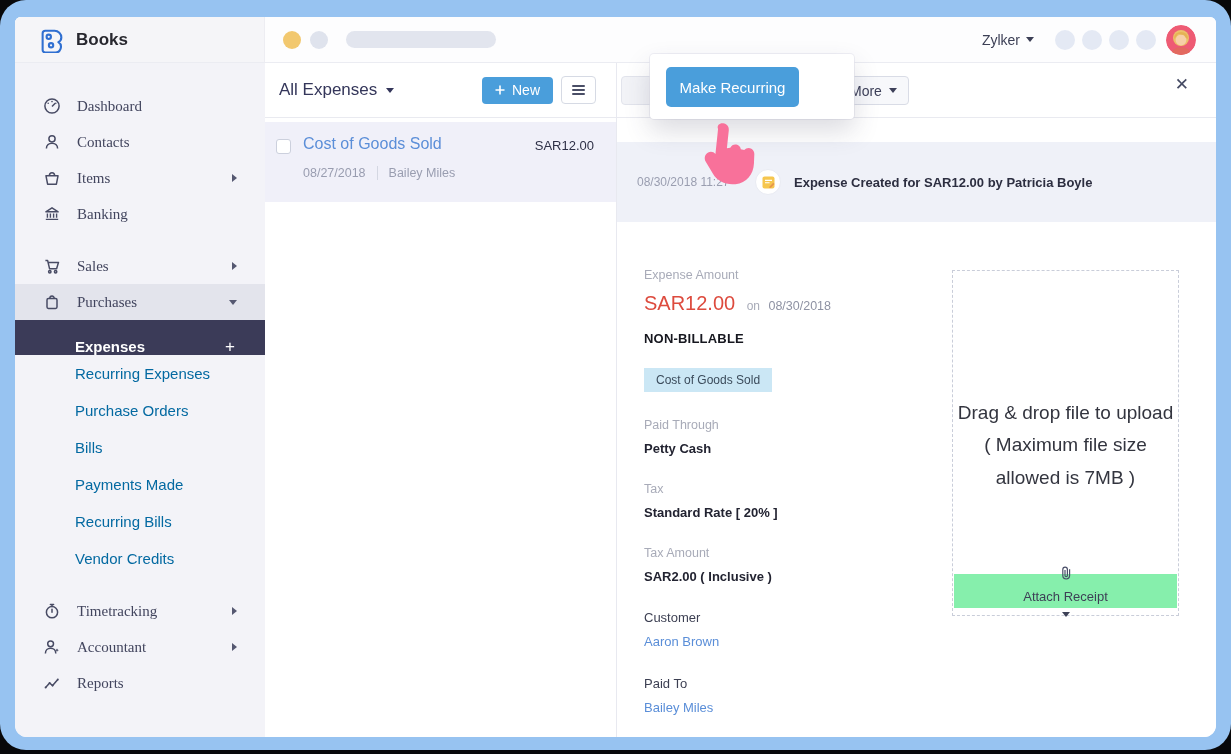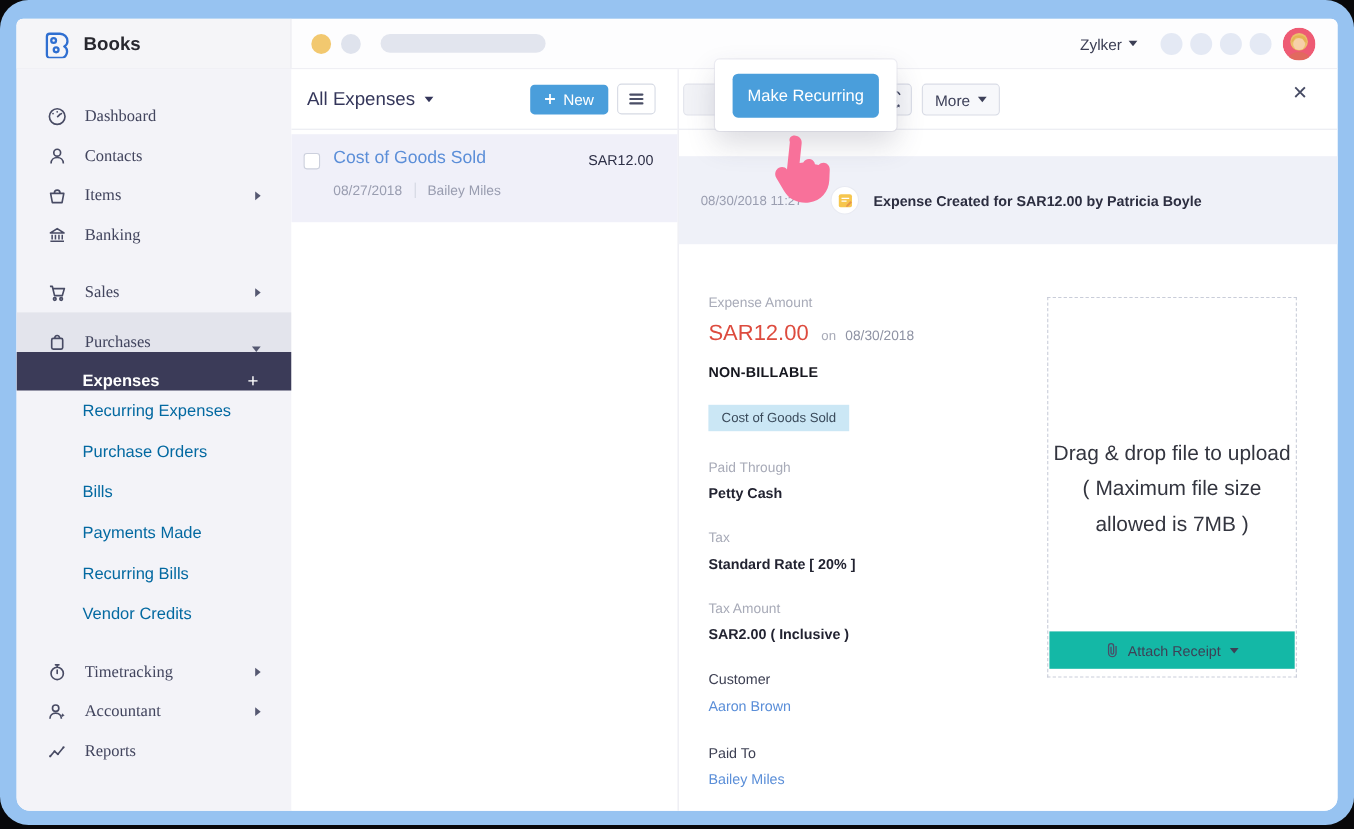--- a/index.html
+++ b/index.html
@@ -20,21 +20,21 @@
   .org{font-size:14px;color:#3c3f55;display:flex;align-items:center;gap:6px;margin-right:14px;cursor:pointer;}
   .tb-circ{width:20px;height:20px;border-radius:50%;background:#e4e9f4;margin-left:7px;}
   .avatar{width:30px;height:30px;border-radius:50%;margin-left:10px;overflow:hidden;flex:none;}
 
   .caret{width:0;height:0;border-left:4px solid transparent;border-right:4px solid transparent;border-top:5px solid #3c3f55;display:inline-block;}
 
   
   .main{display:flex;height:675px;}
   .sidebar{width:250px;flex:none;background:#f3f3f8;padding-top:25px;box-sizing:border-box;}
   .nav-item{height:36px;display:flex;align-items:center;padding:0 28px 0 27px;color:#42455e;font-size:15px;cursor:pointer;}
-  .nav-item.highlight{background:#e3e4ec;align-items:flex-end;}
+  .nav-item.highlight{background:#e3e4ec;}
   .gap-top{margin-top:16px;}
   .nav-icon{width:19px;display:flex;justify-content:center;}
   .nav-label{margin-left:16px;font-family:Liberation Serif, serif;}
   .chev-right{margin-left:auto;width:0;height:0;border-left:5px solid #555871;border-top:4px solid transparent;border-bottom:4px solid transparent;}
   .nav-caret-down{margin-left:auto;width:0;height:0;border-top:5px solid #555871;border-left:4px solid transparent;border-right:4px solid transparent;}
   .nav-selected{height:35px;background:#3b3b58;color:#fff;display:flex;align-items:flex-end;padding:0 30px 0 60px;font-size:15px;font-weight:700;cursor:pointer;}
   .plus-right{margin-left:auto;font-weight:400;font-size:17px;line-height:1;}
   .subnav{height:37px;display:flex;align-items:center;padding-left:60px;font-size:15px;color:#0369a1;cursor:pointer;}
 
   
@@ -79,25 +79,25 @@
   .a-date{font-size:12.5px;color:#8e92a3;margin-left:4px;}
   .billable{margin-top:16px;font-size:13px;font-weight:700;color:#16171f;letter-spacing:.2px;}
   .tag{margin-top:22px;display:inline-block;background:#cbe7f5;color:#3b4b5b;font-size:12px;padding:5px 12px;}
   .f-group{margin-top:26px;}
   .f-value{margin-top:9px;font-size:13px;font-weight:700;color:#222331;}
   .f-label-dark{font-size:13px;color:#3c3f52;display:block;}
   .f-link{margin-top:9px;font-size:13px;color:#5a8ed8;cursor:pointer;display:inline-block;}
 
   .upload-box{position:absolute;left:335px;top:28px;width:227px;height:346px;border:1px dashed #c9cdd9;box-sizing:border-box;}
   .upload-text{position:absolute;top:126px;left:0;right:0;text-align:center;font-size:19px;color:#33353f;line-height:1.7;}
-  .attach-bar{position:absolute;left:1px;right:1px;bottom:7px;height:34px;background:#14b8a6;display:flex;align-items:center;justify-content:center;gap:8px;font-size:13px;color:#3d4156;cursor:pointer;}
+  .attach-bar{position:absolute;left:1px;right:1px;bottom:7px;height:34px;background:#86efac;display:flex;align-items:center;justify-content:center;gap:8px;font-size:13px;color:#3d4156;cursor:pointer;flex-direction:column;}
   .attach-bar .caret{border-top-color:#3d4156;}
 
   
-  .popup{position:absolute;left:385px;top:-9px;width:165px;height:65px;background:#fff;border-radius:4px;box-shadow:0 12px 26px rgba(59,59,88,.18),0 0 0 1px rgba(232,232,240,.65);z-index:35;}
+  .popup{position:absolute;left:385px;top:-9px;width:165px;height:65px;background:#fff;border-radius:4px;box-shadow:0 12px 26px rgba(59,59,88,.18),0 0 0 1px rgba(232,232,240,.65);z-index:35;padding-left:39px;}
   .popup-btn{position:absolute;left:16px;top:13px;width:133px;height:40px;background:#4a9edb;border:none;border-radius:5px;color:#fff;font-size:15px;cursor:pointer;font-family:inherit;}
   .hand{position:absolute;left:430px;top:56px;z-index:40;pointer-events:none;}
 </style>
 </head>
 <body>
 
 <div class="stage">
 <div class="frame">
 <div class="app">
 

